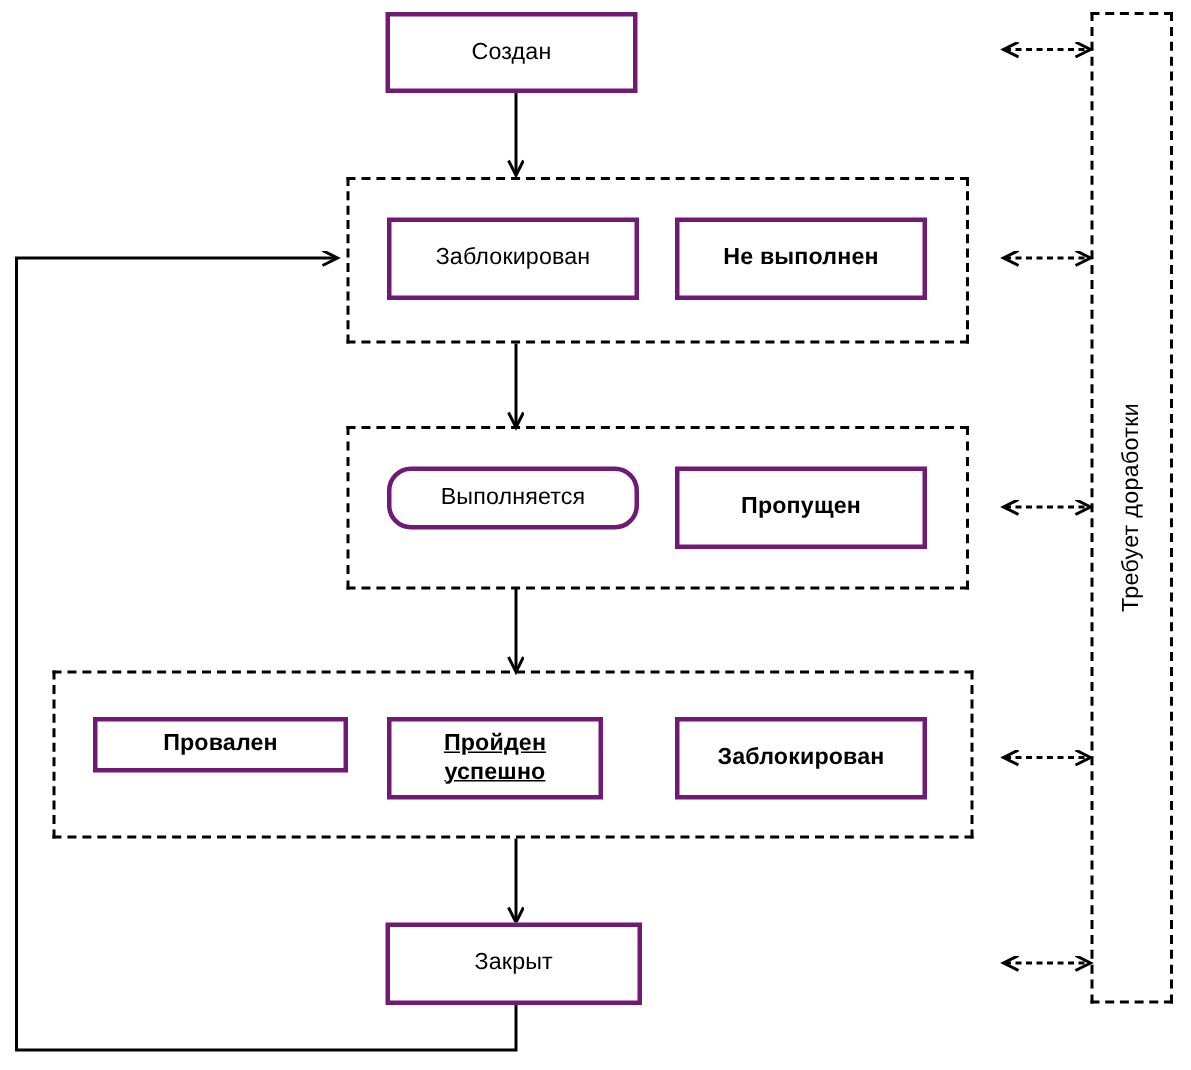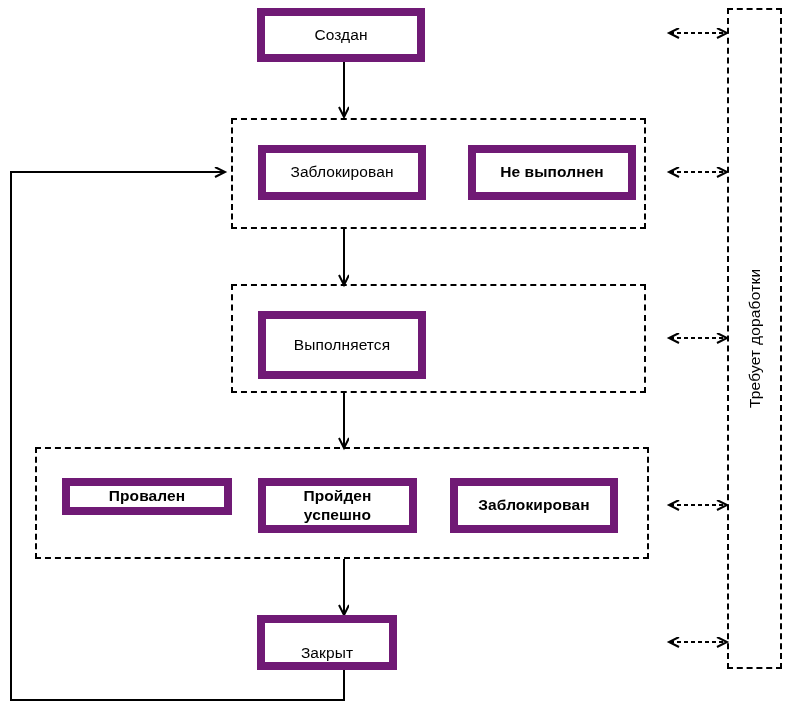--- a/index.html
+++ b/index.html
@@ -13,21 +13,21 @@
   #canvas {
     position: relative;
     width: 794px;
     height: 713px;
     background: #ffffff;
     overflow: hidden;
   }
   .state-box {
     position: absolute;
     box-sizing: border-box;
-    border: 8px solid #701a75;
+    border: 3px solid #701a75;
     background: #ffffff;
     display: flex;
     align-items: center;
     justify-content: center;
     text-align: center;
     font-size: 15.5px;
     color: #000000;
     line-height: 1.18;
     letter-spacing: 0.1px;
   }
@@ -110,43 +110,46 @@
   <div class="group-box" style="left:35px; top:447px; width:614px; height:112px;"></div>
 
   <div class="state-box" style="left:257px; top:8px; width:168px; height:54px;">
     <span>Создан</span>
   </div>
 
   <div class="state-box" style="left:258px; top:145px; width:168px; height:55px;">
     <span>Заблокирован</span>
   </div>
 
-  <div class="state-box bold" style="left:468px; top:145px; width:168px; height:55px;">
+  <div class="state-box bold" style="left:450px; top:145px; width:168px; height:55px;">
     <span>Не выполнен</span>
   </div>
 
-  <div class="state-box" style="left:258px; top:311px; width:168px; height:68px;">
+  <div class="state-box" style="left:258px; top:311px; width:168px; height:42px;border-radius:16px;">
     <span>Выполняется</span>
   </div>
 
+  <div class="state-box bold" style="left:450px; top:311px; width:168px; height:55px;">
+    <span>Пропущен</span>
+  </div>
 
   <div class="state-box bold" style="left:62px; top:478px; width:170px; height:37px;">
     <span>Провален</span>
   </div>
 
-  <div class="state-box bold" style="left:258px; top:478px; width:159px; height:55px;">
+  <div class="state-box bold" style="left:258px; top:478px; width:144px; height:55px;text-decoration:underline;">
     <span style="white-space:pre-line;">Пройден
 успешно</span>
   </div>
 
   <div class="state-box bold" style="left:450px; top:478px; width:168px; height:55px;text-align:right;">
     <span>Заблокирован</span>
   </div>
 
-  <div class="state-box" style="left:257px; top:615px; width:140px; height:55px;align-items:flex-end;">
+  <div class="state-box" style="left:257px; top:615px; width:171px; height:55px;">
     <span>Закрыт</span>
   </div>
 
   <div class="rework-panel" style="left:727px; top:8px; width:55px; height:661px;">
     <div class="rework-label">Требует доработки</div>
   </div>
 
 </div>
 
 </body></html>

